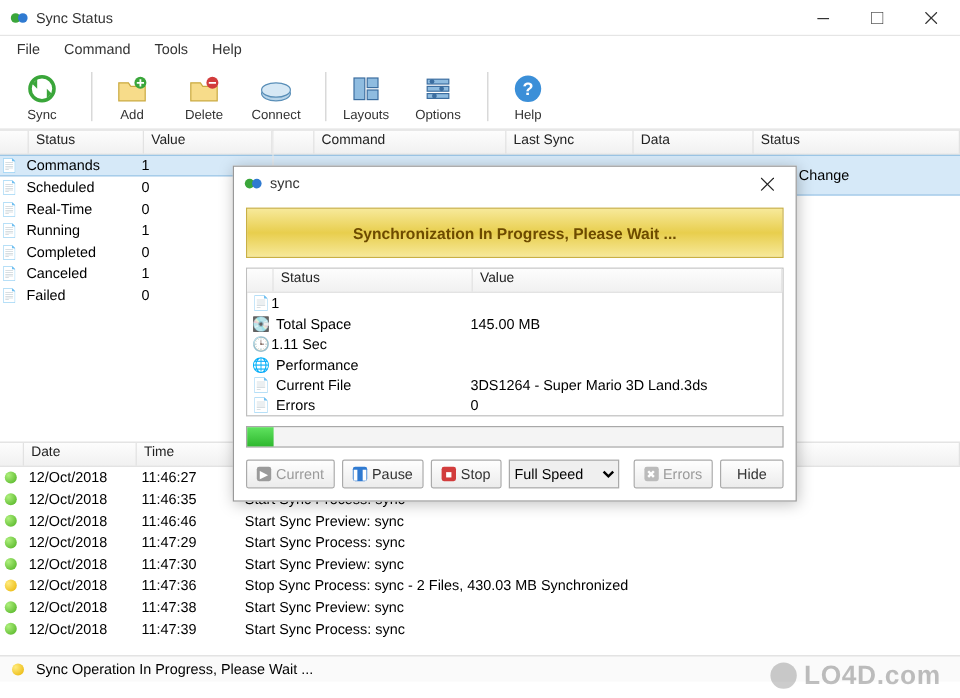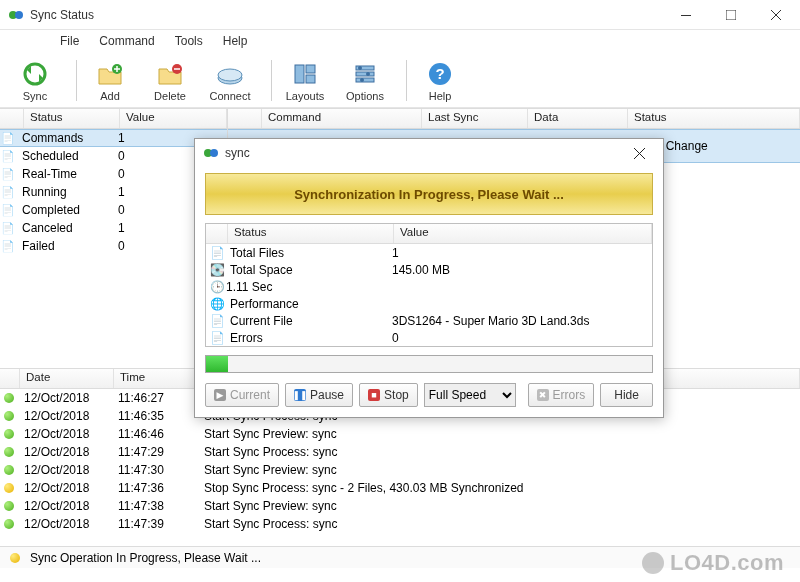--- a/index.html
+++ b/index.html
@@ -21,21 +21,21 @@
     display: flex;
     align-items: center;
     padding: 0 2px 0 8px;
     border-bottom: 1px solid #e5e5e5;
   }
   .titlebar .app-icon { width: 16px; height: 16px; margin-right: 6px; }
   .titlebar .title { flex: 1; color: #333; }
   .winbtn { width: 45px; height: 29px; display:flex; align-items:center; justify-content:center; color:#555; }
 
   
-  .menubar { height: 22px; display:flex; align-items:center; padding: 0 6px; gap: 4px; margin-left: 46px; }
+  .menubar { height: 22px; display:flex; align-items:center; padding: 0 6px; gap: 4px; }
   .menubar span { padding: 2px 8px; color:#333; }
 
   
   .toolbar { display:flex; padding: 4px 6px 2px; gap: 0; border-bottom:1px solid #e5e5e5; }
   .tb-group { display:flex; gap: 2px; padding-right: 8px; }
   .tb-sep { width:1px; background:#d0d0d0; margin:4px 4px; }
   .tb-btn { width: 58px; display:flex; flex-direction:column; align-items:center; padding:2px 2px; border:1px solid transparent; border-radius:3px; }
   .tb-btn .ic { width:30px; height:30px; display:flex; align-items:center; justify-content:center; }
   .tb-btn .lbl { font-size:11px; color:#333; margin-top:1px; }
 
@@ -391,21 +391,20 @@
 
     <div class="stats-box">
       <div class="stats-head">
         <div class="th" style="width:22px"></div>
         <div class="th" style="width:166px">Status</div>
         <div class="th" style="flex:1">Value</div>
       </div>
       <div id="stats-rows">
           <div class="stats-row">
             <span class="ic">📄</span>
-            <span class="lbl">Total Files</span>
             <span>1</span>
           </div>
           <div class="stats-row">
             <span class="ic">💽</span>
             <span class="lbl">Total Space</span>
             <span>145.00 MB</span>
           </div>
           <div class="stats-row">
             <span class="ic">🕒</span>
             <span>1.11 Sec</span>

